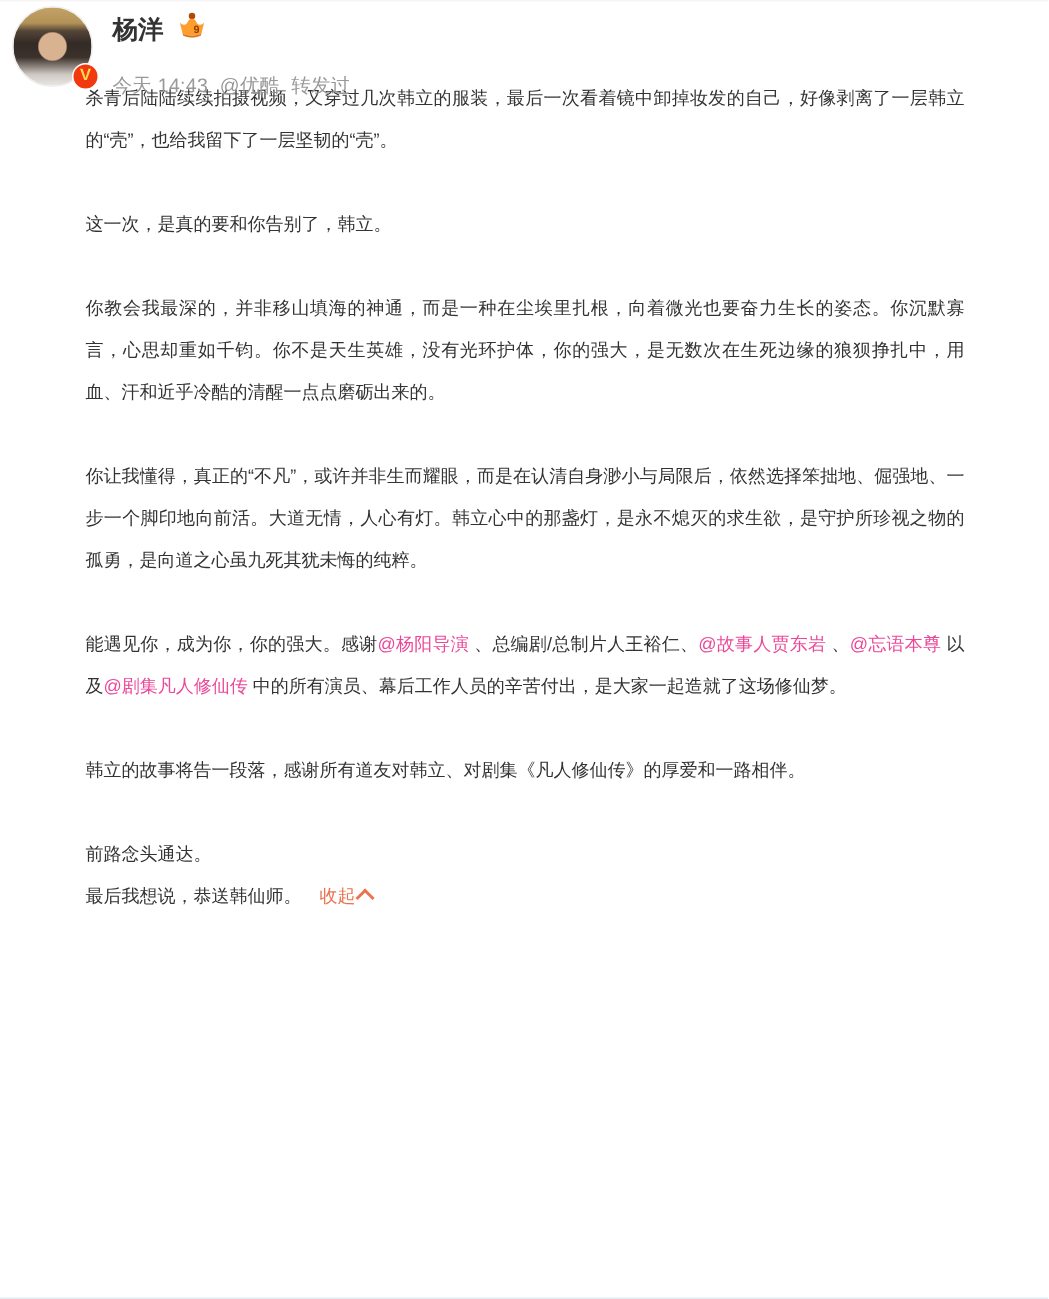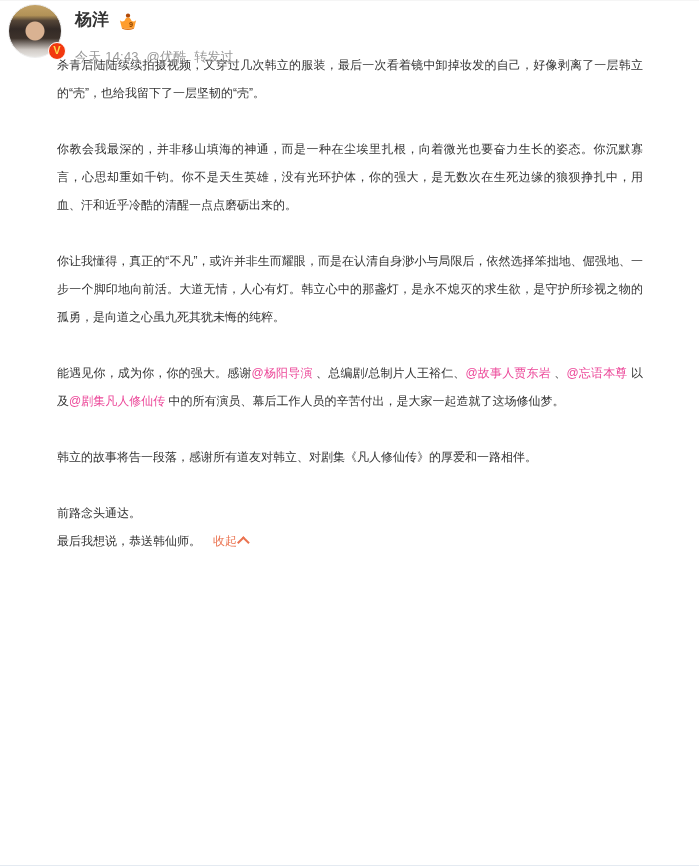--- a/index.html
+++ b/index.html
@@ -51,21 +51,21 @@
     border-radius: 50%;
     background: #f2380e;
     border: 1.5px solid #ffffff;
     color: #ffd84d;
     font-size: 11px;
     font-weight: 700;
     line-height: 15px;
     text-align: center;
   }
   .header-info { margin-left: 13px; padding-top: 4px; }
-  .name-row { display: flex; align-items: flex-end; }
+  .name-row { display: flex; align-items: flex-start; }
   .username {
     font-size: 17px;
     font-weight: 700;
     color: #333333;
     cursor: pointer;
   }
   .crown { margin-left: 9px; display: inline-flex; cursor: pointer; }
   .meta-row {
     margin-top: 17px;
     font-size: 13px;
@@ -131,20 +131,21 @@
       <div class="meta-row">
         <span>今天 14:43</span>
         <span class="source-link">@优酷</span>
         <span>转发过</span>
       </div>
     </div>
   </div>
 
   <div class="post-body">
     <p>杀青后陆陆续续拍摄视频，又穿过几次韩立的服装，最后一次看着镜中卸掉妆发的自己，好像剥离了一层韩立的“壳”，也给我留下了一层坚韧的“壳”。</p>
+    <p>这一次，是真的要和你告别了，韩立。</p>
     <p>你教会我最深的，并非移山填海的神通，而是一种在尘埃里扎根，向着微光也要奋力生长的姿态。你沉默寡言，心思却重如千钧。你不是天生英雄，没有光环护体，你的强大，是无数次在生死边缘的狼狈挣扎中，用血、汗和近乎冷酷的清醒一点点磨砺出来的。</p>
     <p>你让我懂得，真正的“不凡”，或许并非生而耀眼，而是在认清自身渺小与局限后，依然选择笨拙地、倔强地、一步一个脚印地向前活。大道无情，人心有灯。韩立心中的那盏灯，是永不熄灭的求生欲，是守护所珍视之物的孤勇，是向道之心虽九死其犹未悔的纯粹。</p>
     <p><span>能遇见你，成为你，你的强大。感谢</span><span class="link">@杨阳导演</span><span> 、总编剧/总制片人王裕仁、</span><span class="link">@故事人贾东岩</span><span> 、</span><span class="link">@忘语本尊</span><span> 以及</span><span class="link">@剧集凡人修仙传</span><span> 中的所有演员、幕后工作人员的辛苦付出，是大家一起造就了这场修仙梦。</span></p>
     <p>韩立的故事将告一段落，感谢所有道友对韩立、对剧集《凡人修仙传》的厚爱和一路相伴。</p>
     <p class="last"><span>前路念头通达。</span><br><span>最后我想说，恭送韩仙师。</span><a class="collapse"><span>收起</span><span class="chev"></span></a></p>
   </div>
 
 </div>
 
 </body></html>

